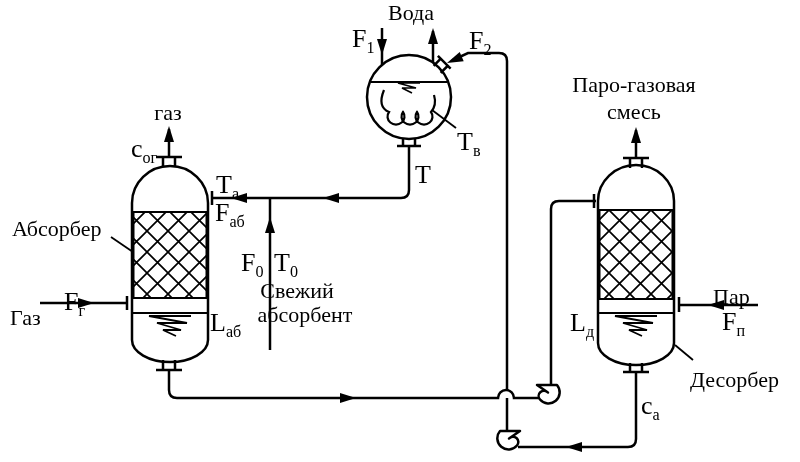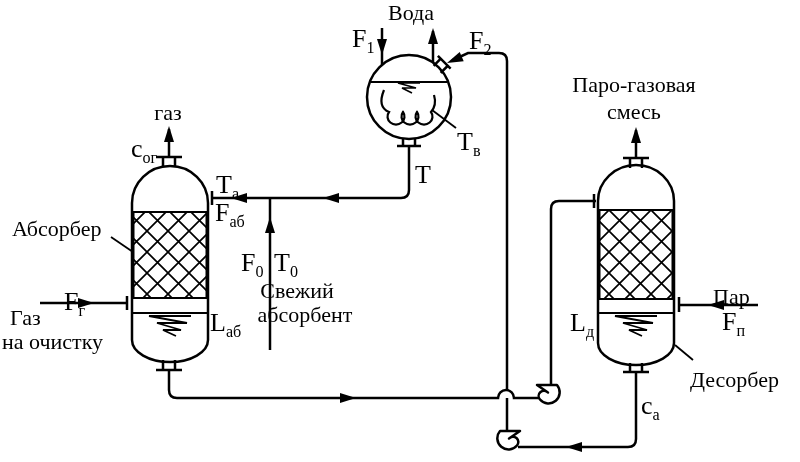--- a/index.html
+++ b/index.html
@@ -117,21 +117,20 @@
   <div class="lbl" style="left:215px;top:199px;"><span>F</span><sub>аб</sub></div>
   <div class="lbl big" style="left:12px;top:218px;"><span>Абсорбер</span></div>
 
   <div class="lbl" style="left:241px;top:249px;"><span>F</span><sub>0</sub></div>
   <div class="lbl" style="left:274px;top:249px;"><span>Т</span><sub>0</sub></div>
   <div class="lbl big cx" style="left:297px;top:280px;"><span>Свежий</span></div>
   <div class="lbl big cx" style="left:305px;top:304px;"><span>абсорбент</span></div>
 
   <div class="lbl" style="left:48px;top:288px;margin-left:16px;"><span>F</span><sub>г</sub></div>
   <div class="lbl big" style="left:10px;top:307px;"><span>Газ</span></div>
-  <div class="lbl big" style="left:2px;top:331px;"><span>на очистку</span></div>
   <div class="lbl" style="left:210px;top:309px;"><span>L</span><sub>аб</sub></div>
 
   <div class="lbl big cx" style="left:634px;top:74px;"><span>Паро-газовая</span></div>
   <div class="lbl big cx" style="left:634px;top:101px;"><span>смесь</span></div>
   <div class="lbl big" style="left:713px;top:274px;margin-top:12px;"><span>Пар</span></div>
   <div class="lbl" style="left:722px;top:308px;"><span>F</span><sub>п</sub></div>
   <div class="lbl" style="left:570px;top:309px;"><span>L</span><sub>д</sub></div>
   <div class="lbl big" style="left:690px;top:345px;margin-top:24px;"><span>Десорбер</span></div>
   <div class="lbl" style="left:641px;top:392px;"><span>с</span><sub>а</sub></div>
 

